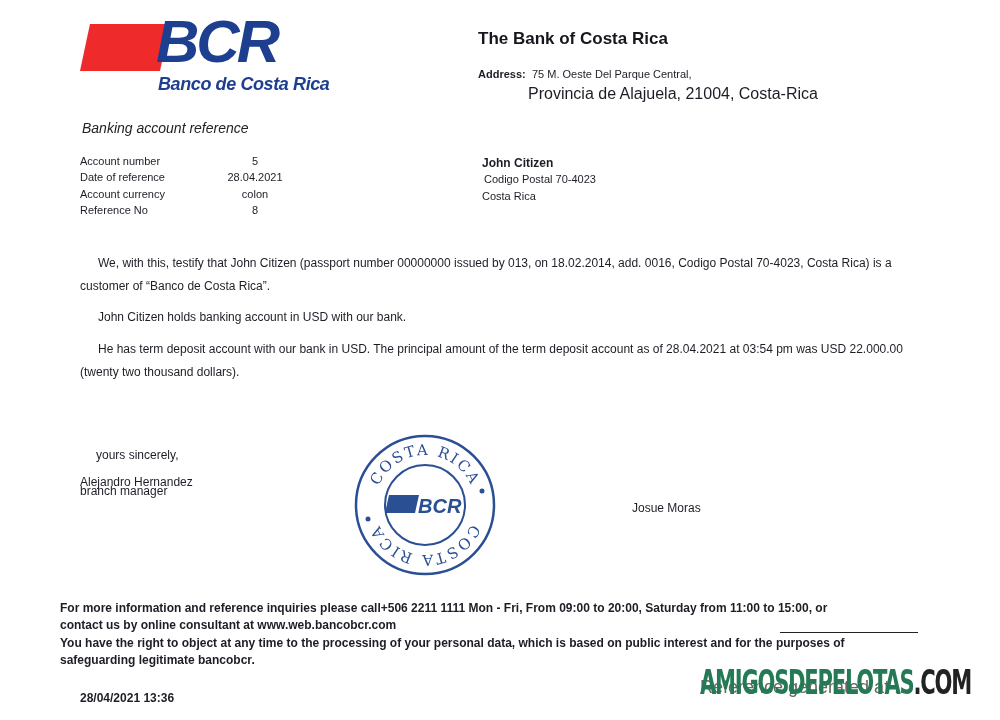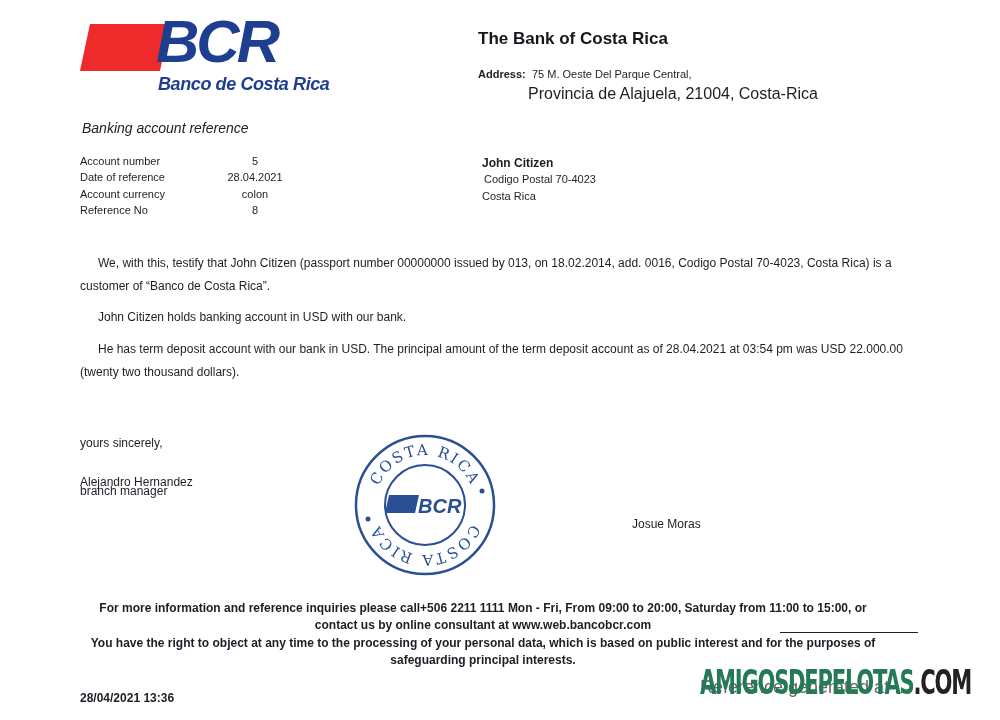--- a/index.html
+++ b/index.html
@@ -26,26 +26,26 @@
   .ref-row .lbl { position: absolute; left: 0; }
   .ref-row .val { position: absolute; left: 140px; width: 70px; text-align: center; }
 
   .recip { left: 482px; font-size: 11px; }
   .recip-name { font-size: 12px; font-weight: bold; }
 
   .para { left: 80px; width: 840px; font-size: 12px; line-height: 23px; }
   .indent { text-indent: 18px; }
 
   .sig { left: 80px; font-size: 12px; }
-  .sig2 { left: 632px; top: 517px; font-size: 12px; }
+  .sig2 { left: 632px; top: 501px; font-size: 12px; }
 
   
   .stamp { left: 353px; top: 433px; width: 144px; height: 144px; }
 
-  .footer { left: 53px; width: 860px; text-align: center; font-size: 12px; font-weight: bold; line-height: 18px; }
+  .footer { left: 60px; width: 860px; font-size: 12px; font-weight: bold; line-height: 18px; }
   .footer-rule { left: 780px; top: 632px; width: 138px; height: 1px; background: #222; }
 
   .ts { left: 80px; top: 691px; font-size: 12px; font-weight: bold; }
 
   .hidden-text { left: 700px; top: 677px; font-size: 18px; color: #666; }
   .watermark { left: 700px; top: 662px; font-family: "DejaVu Sans", sans-serif; font-weight: bold;
                font-size: 34px; letter-spacing: -2px; transform: scaleX(0.62); transform-origin: left top;
                white-space: nowrap; }
   .wm-green { color: #237a55; }
   .wm-dark { color: #222; }
@@ -81,21 +81,21 @@
 </div>
 
 <div class="abs recip recip-name" style="top:156px;">John Citizen</div>
 <div class="abs recip" style="top:173px; left:484px;">Codigo Postal 70-4023</div>
 <div class="abs recip" style="top:190px;">Costa  Rica</div>
 
 <div class="abs para indent" style="top:252px;">We, with this, testify that John Citizen (passport number 00000000 issued by 013, on 18.02.2014, add. 0016, Codigo Postal 70-4023, Costa Rica) is a customer of “Banco de Costa Rica”.</div>
 <div class="abs para indent" style="top:306px;">John Citizen holds banking account in USD with our bank.</div>
 <div class="abs para indent" style="top:338px;">He has term deposit account with our bank in USD. The principal amount of the term deposit account as of 28.04.2021 at 03:54 pm was USD 22.000.00 (twenty two thousand dollars).</div>
 
-<div class="abs sig" style="top:436px;">yours sincerely,</div>
+<div class="abs sig" style="top:448px;margin-left:16px;">yours sincerely,</div>
 <div class="abs sig" style="top:475px;">Alejandro Hernandez</div>
 <div class="abs sig" style="top:484px;">branch manager</div>
 <div class="abs sig2">Josue Moras</div>
 
 <div class="abs stamp">
   <svg width="144" height="144" viewBox="0 0 144 144">
     <defs>
       <path id="arcTop" d="M 22 72 A 50 50 0 0 1 122 72"></path>
       <path id="arcBot" d="M 24 72 A 48 48 0 0 0 120 72"></path>
     </defs>
@@ -111,20 +111,20 @@
     <circle cx="129" cy="58" r="2.5" fill="#2a4f93"></circle>
     <polygon points="36,62 66,62 62,80 32,80" fill="#2a4f93"></polygon>
     <text x="65" y="80" font-family="Liberation Sans, sans-serif" font-weight="bold" font-style="italic" font-size="20" fill="#2a4f93">BCR</text>
   </svg>
 </div>
 
 <div class="abs footer" style="top:599px;">For more information and reference inquiries please call+506 2211 1111 Mon - Fri, From 09:00 to 20:00, Saturday from 11:00 to 15:00, or</div>
 <div class="abs footer" style="top:616px;">contact us by online consultant at www.web.bancobcr.com</div>
 <div class="abs footer-rule"></div>
 <div class="abs footer" style="top:634px;">You have the right to object at any time to the processing of your personal data, which is based on public interest and for the purposes of</div>
-<div class="abs footer" style="top:651px;">safeguarding principal interests.</div>
+<div class="abs footer" style="top:651px;">safeguarding legitimate bancobcr.</div>
 
 <div class="abs ts">28/04/2021 13:36</div>
 
 <div class="abs hidden-text">Reference generated at ...</div>
 <div class="abs watermark">
   <span class="wm-green">AMIGOSDEPELOTAS</span><span class="wm-dark">.COM</span>
 </div>
 
 </body></html>

